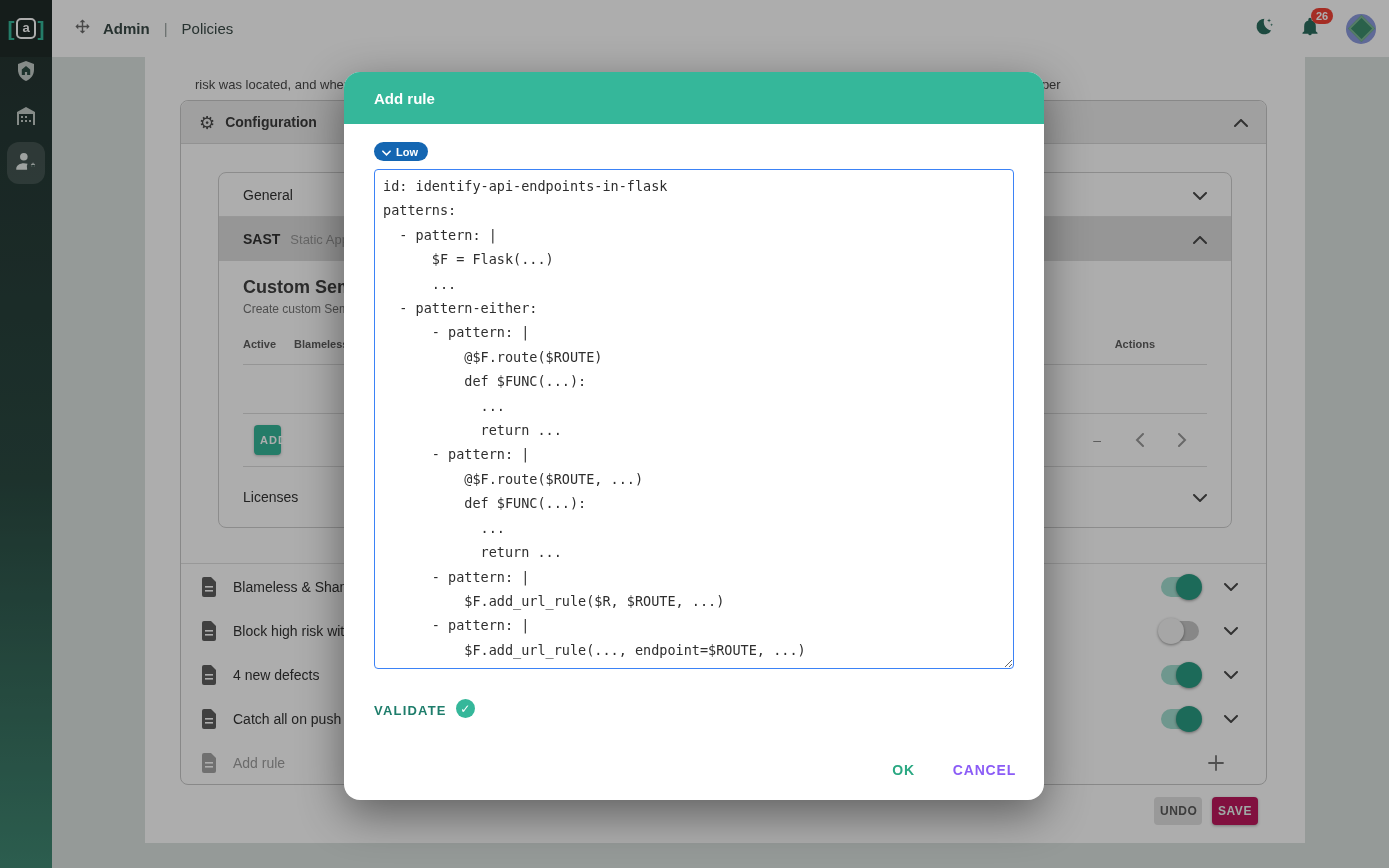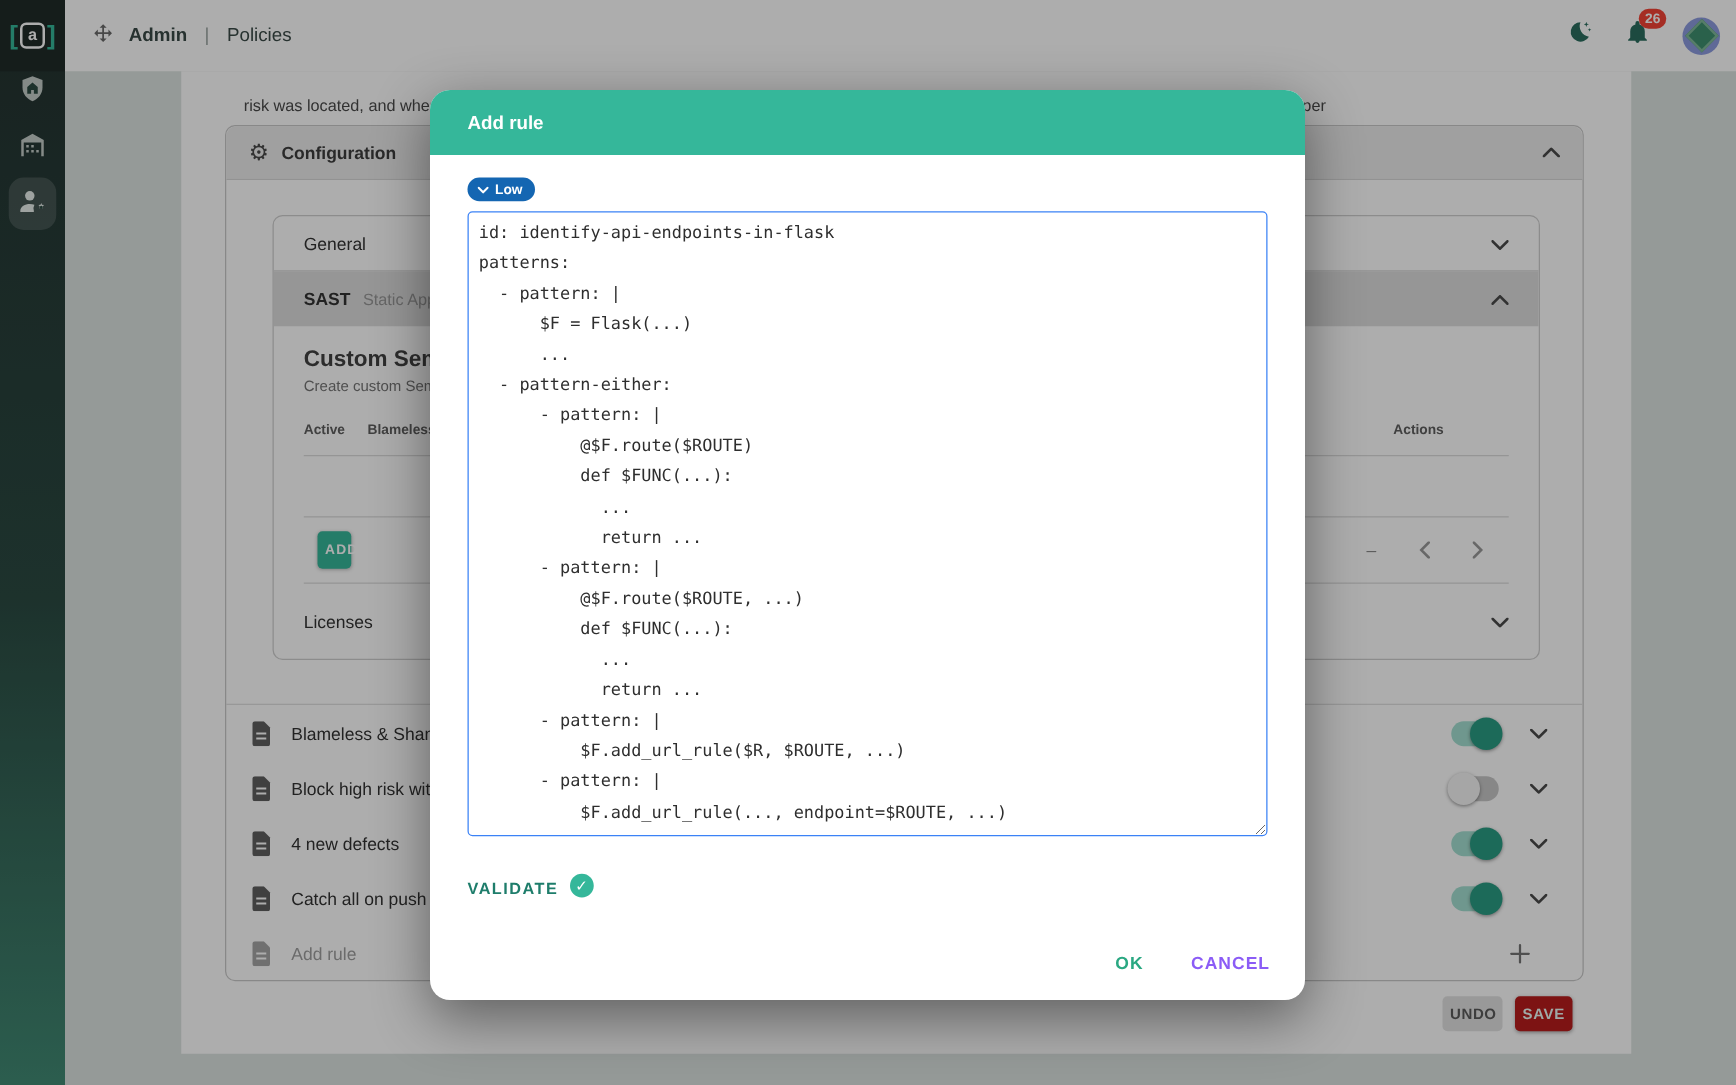--- a/index.html
+++ b/index.html
@@ -99,21 +99,21 @@
     border-radius:10px; background:#8f8f8f; opacity:.5; }
   .toggle .knob { position:absolute; left:0; top:0; width:26px; height:26px;
     border-radius:50%; background:#f5f5f5; box-shadow:0 1px 3px rgba(0,0,0,.4); }
   .toggle.on .track { background:#35b79a; opacity:.45; }
   .toggle.on .knob { left:auto; right:0; background:#2a9d84; }
 
   .undo-btn { position:absolute; left:1154px; top:797px; width:48px; height:28px;
     background:#e2e2e2; border:none; border-radius:4px; color:#5a5a5a; font-size:12px;
     font-weight:bold; letter-spacing:.5px; font-family:inherit; cursor:pointer; }
   .save-btn { position:absolute; left:1212px; top:797px; width:46px; height:28px;
-    background:#b91c1c; border:none; border-radius:4px; color:#eafaf5; font-size:12px;
+    background:#be185d; border:none; border-radius:4px; color:#eafaf5; font-size:12px;
     font-weight:bold; letter-spacing:.5px; font-family:inherit; cursor:pointer;
     box-shadow:0 1px 3px rgba(0,0,0,.3); }
 
   
   .overlay { position:absolute; inset:0; background:rgba(0,0,0,.32); z-index:5; }
   .modal { position:absolute; left:344px; top:72px; width:700px; height:728px;
     background:#fff; border-radius:16px; z-index:10;
     box-shadow:0 14px 45px rgba(0,0,0,.45); }
   .modal-header { height:52px; background:#35b79a; border-radius:16px 16px 0 0;
     display:flex; align-items:center; padding:0 30px; color:#fff;

